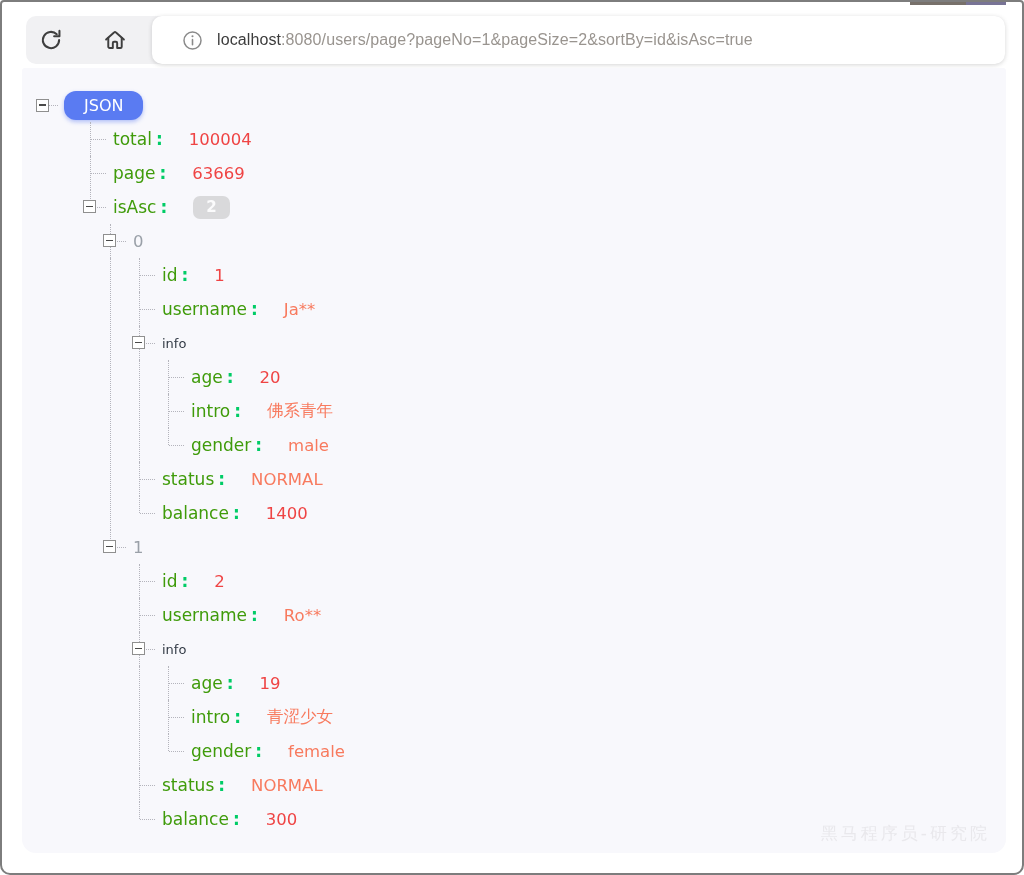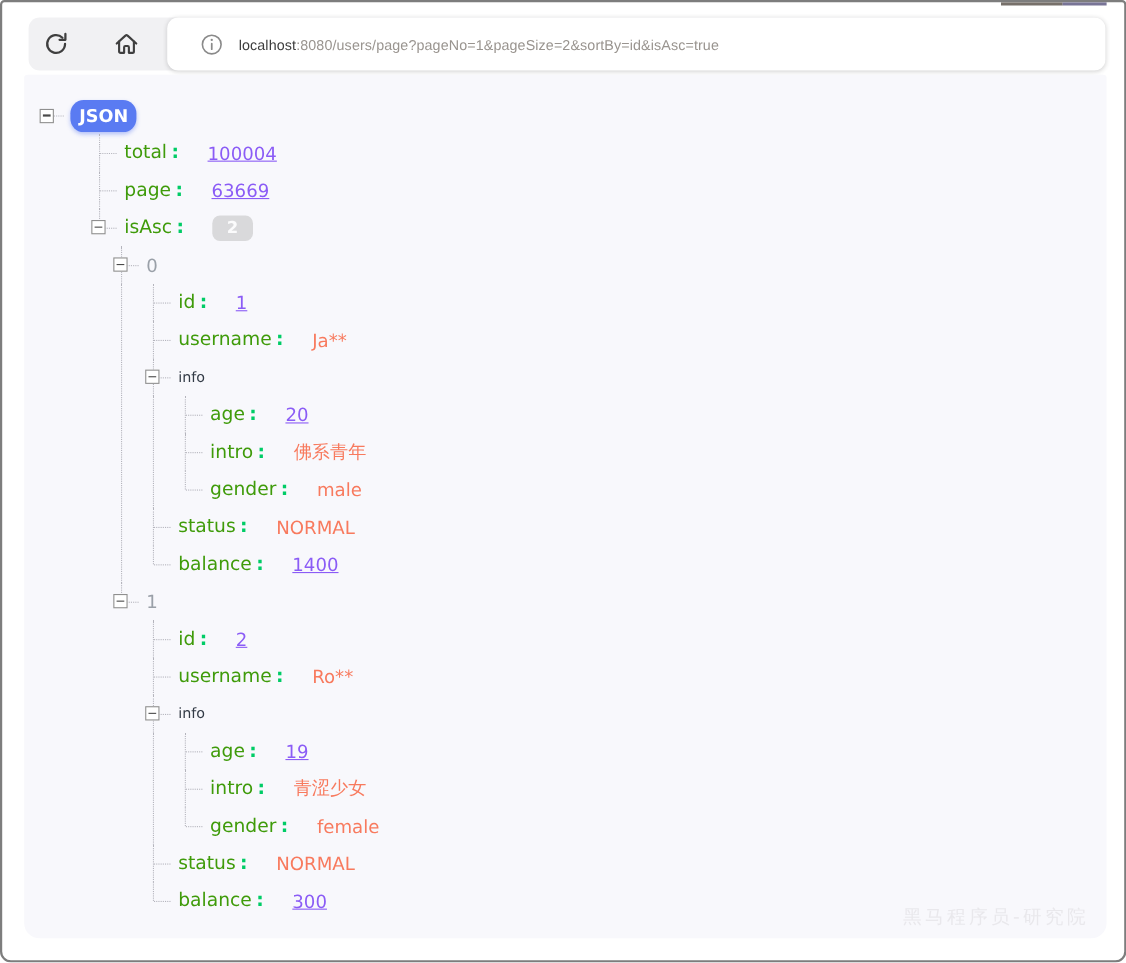--- a/index.html
+++ b/index.html
@@ -27,38 +27,38 @@
 
   .address-bar {
     position:absolute; left:126px; right:0; top:0; bottom:0;
     background:#ffffff; border-radius:10px;
     box-shadow:0 1px 4px rgba(70,70,70,.22);
     display:flex; align-items:center; overflow:hidden;
   }
   .info-wrap { margin-left:30px; display:flex; align-items:center; }
   .url {
     margin-left:14px; font-family:"Liberation Sans", sans-serif;
-    font-size:13px; white-space:nowrap; letter-spacing:.1px;
+    font-size:16px; white-space:nowrap; letter-spacing:.1px;
   }
   .url .host { color:#3c3c3c; }
   .url .rest { color:#99948f; }
 
   
   .panel {
     position:absolute; left:20px; right:16px; top:66px; bottom:20px;
     background:#f8f8fc; border-radius:3px 3px 14px 14px; overflow:hidden;
   }
   .tree { position:absolute; left:14px; top:20px; right:6px; }
 
   .root-row { display:flex; align-items:center; height:34px; }
   .root-row .toggle { position:static; flex:none; }
   .root-stub { width:9px; border-top:1px dotted #b4b4bc; }
   .pill {
-    margin-left:6px; background:#5a7bf2; color:#ffffff; font-weight:bold;
-    font-size:16px; padding:5px 8px; border-radius:12px;
+    margin-left:6px; background:#5a7bf2; color:#ffffff; font-weight:normal;
+    font-size:16px; padding:5px 20px; border-radius:12px;
     box-shadow:0 2px 4px rgba(90,123,242,.45); cursor:default;
   }
 
   .children { position:relative; margin-left:29px; }
   .children.d2 { margin-left:20px; }
   .children::before { content:''; position:absolute; left:-29px; top:0; bottom:0; border-left:1px dotted #b4b4bc; }
   .children.d2::before { left:-20px; }
   .children:last-child::before { display:none; }
   #root-children { margin-left:54px; }
   #root-children::before { display:none; }
@@ -71,21 +71,21 @@
   .toggle {
     position:absolute; left:-7px; top:10px; width:13px; height:13px;
     background:#ffffff; border:1px solid #8f8f8f; z-index:2;
     display:flex; align-items:center; justify-content:center; cursor:pointer;
   }
   .toggle i { display:block; width:7px; height:1.5px; background:#4a4a4a; }
 
   .key   { color:#3f9b0a; font-weight:normal; font-size:17px; }
   .colon { color:#00cc66; font-weight:bold; font-size:17px; margin-left:4px; }
   .value { margin-left:26px; font-size:16.5px; white-space:pre; }
-  .value.num { color:#8b5cf6;text-decoration:underline; }
+  .value.num { color:#ef4444; }
   .value.str { color:#f87a5e; }
   .label.idx { color:#9aa0a8; font-size:16.5px; }
   .label.obj { color:#333b46; font-size:13px; }
   .badge {
     margin-left:26px; background:#d9d9db; color:#fbfbfc; font-weight:bold;
     font-size:15px; line-height:1; padding:4px 13px; border-radius:7px;
   }
 
   .watermark {
     position:absolute; right:16px; bottom:8px; color:#e9e8ec;

